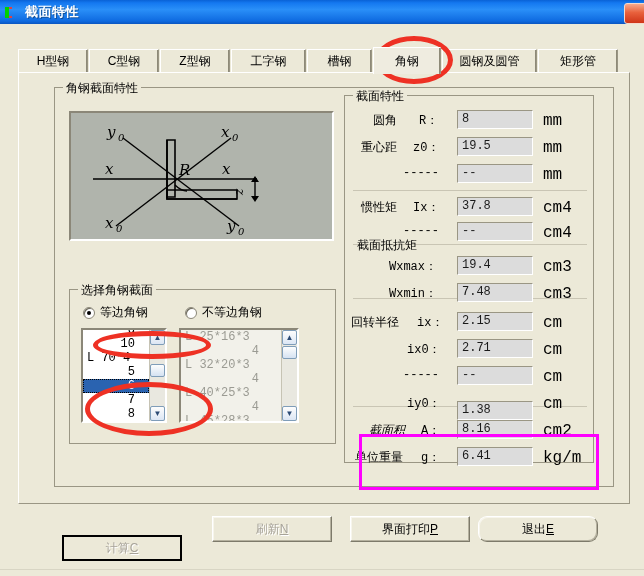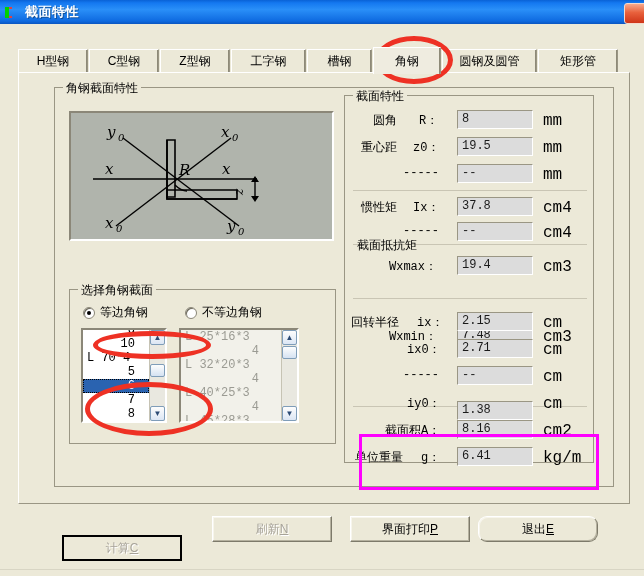--- a/index.html
+++ b/index.html
@@ -323,21 +323,21 @@
           <div class="pfield" style="left:112px;top:0px;width:76px;">--</div>
           <span class="punit" style="left:198px;top:2px;">cm4</span>
         </div>
 
         <div class="prow" style="top:160px;">
           <span class="plabel lab-mono" style="left:44px;top:2px;">Wxmax：</span>
           <div class="pfield" style="left:112px;top:0px;width:76px;">19.4</div>
           <span class="punit" style="left:198px;top:2px;">cm3</span>
         </div>
 
-        <div class="prow" style="top:187px;margin-top:43px;">
+        <div class="prow" style="top:187px;">
           <span class="plabel lab-mono" style="left:44px;top:2px;">Wxmin：</span>
           <div class="pfield" style="left:112px;top:0px;width:76px;">7.48</div>
           <span class="punit" style="left:198px;top:2px;">cm3</span>
         </div>
 
         <div class="prow" style="top:216px;">
           <span class="plabel lab-cn" style="left:6px;top:2px;">回转半径</span>
           <span class="plabel lab-mono" style="left:72px;top:2px;">ix：</span>
           <div class="pfield" style="left:112px;top:0px;width:76px;">2.15</div>
           <span class="punit" style="left:198px;top:2px;">cm</span>
@@ -355,21 +355,21 @@
           <span class="punit" style="left:198px;top:2px;">cm</span>
         </div>
 
         <div class="prow" style="top:297px;">
           <span class="plabel lab-mono" style="left:62px;top:2px;">iy0：</span>
           <div class="pfield" style="left:112px;top:8px;width:76px;">1.38</div>
           <span class="punit" style="left:198px;top:2px;">cm</span>
         </div>
 
         <div class="prow" style="top:324px;">
-          <span class="plabel lab-cn" style="left:40px;top:2px;">截面积</span>
+          <span class="plabel lab-cn" style="left:24px;top:2px;font-style:italic;">截面积</span>
           <span class="plabel lab-mono" style="left:76px;top:2px;">A：</span>
           <div class="pfield" style="left:112px;top:0px;width:76px;">8.16</div>
           <span class="punit" style="left:198px;top:2px;text-align:right;">cm2</span>
         </div>
 
         <div class="prow" style="top:351px;">
           <span class="plabel lab-cn" style="left:10px;top:2px;">单位重量</span>
           <span class="plabel lab-mono" style="left:76px;top:2px;">g：</span>
           <div class="pfield" style="left:112px;top:0px;width:76px;">6.41</div>
           <span class="punit" style="left:198px;top:2px;">kg/m</span>

